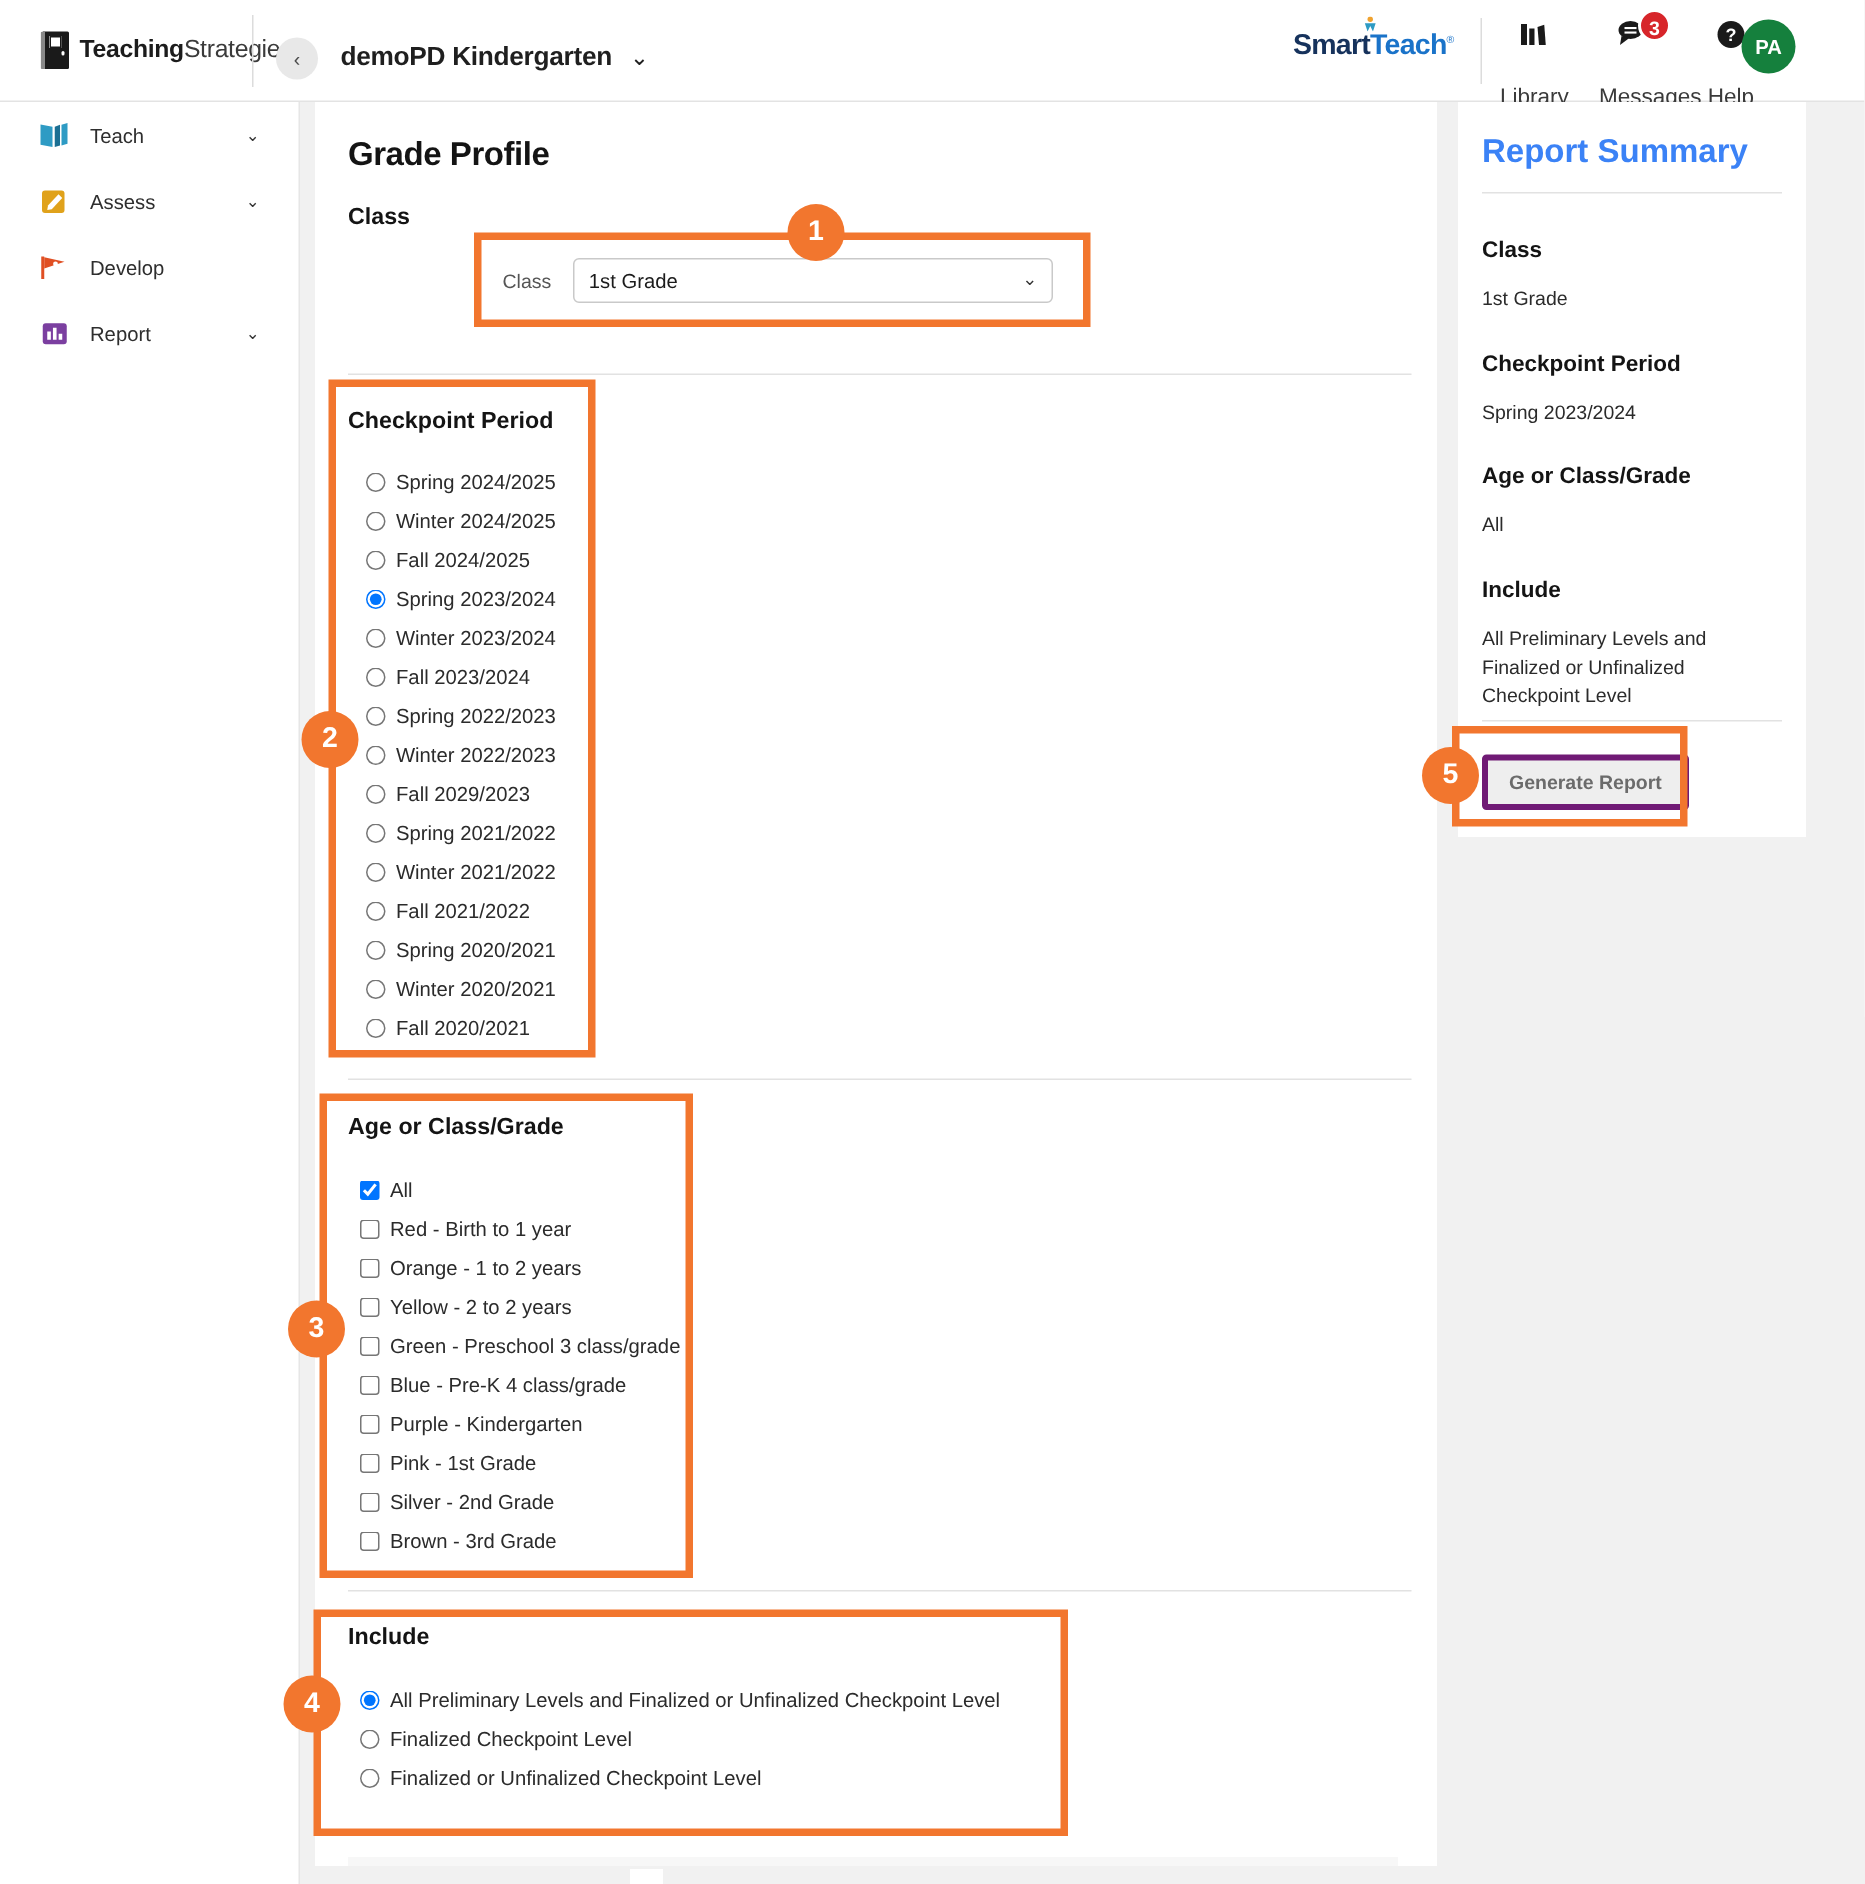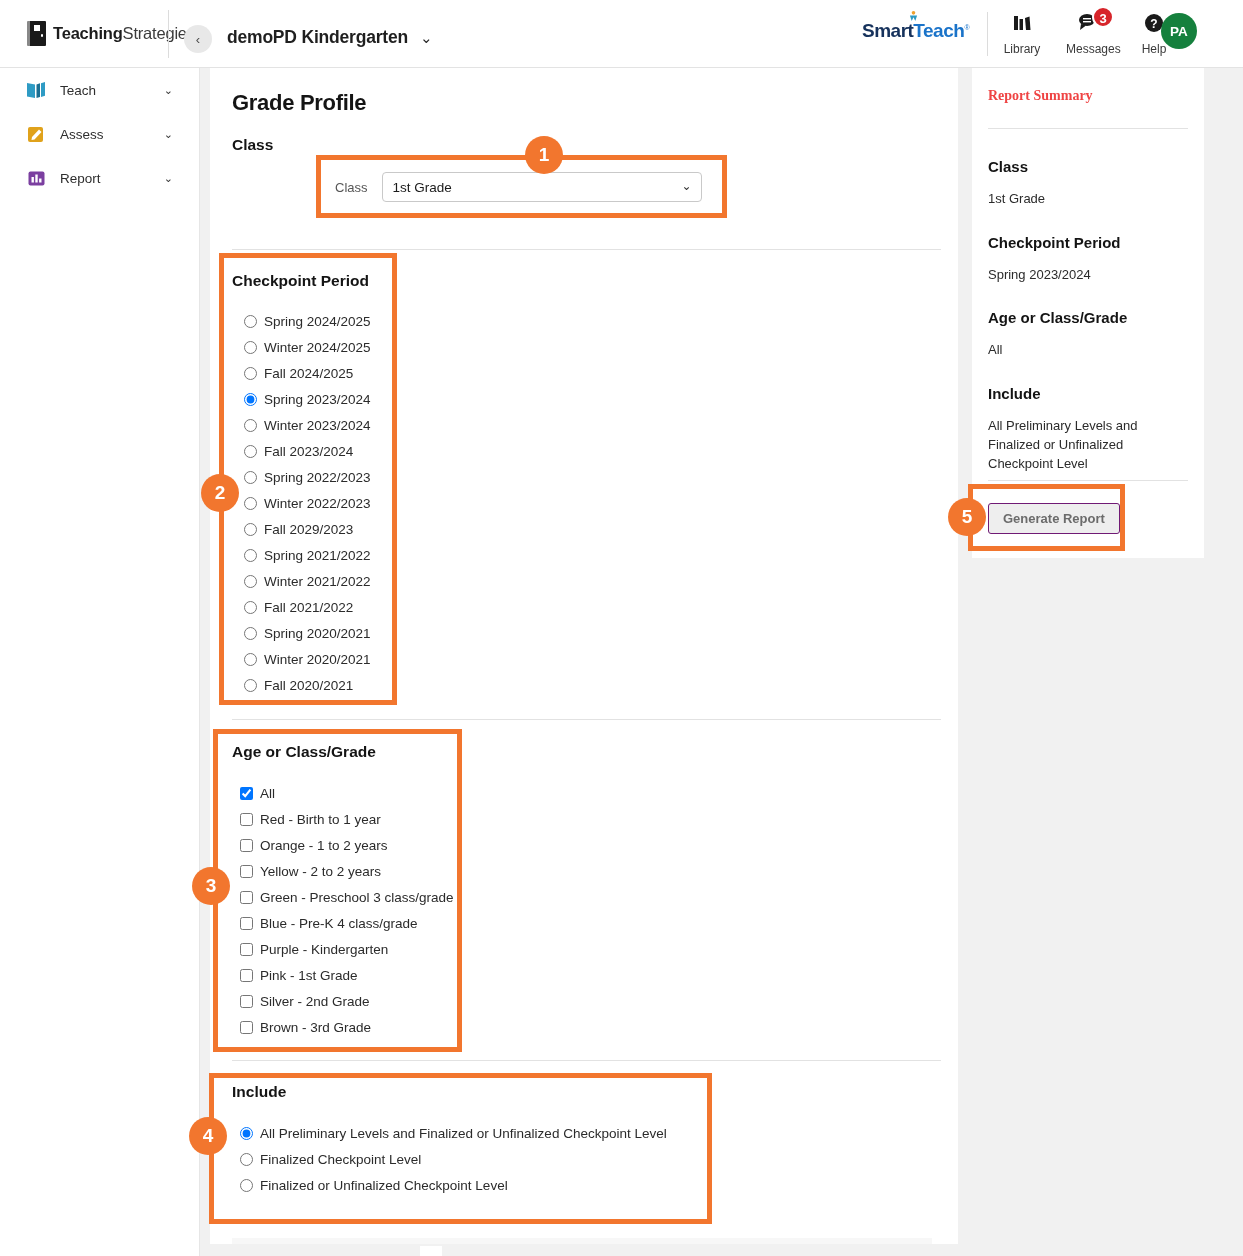--- a/index.html
+++ b/index.html
@@ -61,21 +61,21 @@
   .smartteach .tm { font-size: 7px; vertical-align: super; color: #1a73c9; font-weight: 400;}
   .st-person {
     position: absolute; left: 47px; top: -9px; width: 9px; height: 10px;
   }
 
   .topdiv2 { position: absolute; left: 987px; top: 12px; width: 1px; height: 44px; background: #dcdcdc; }
 
   .topicons { position: absolute; left: 1000px; top: 12px; display: flex; align-items: flex-start; gap: 22px; }
   .topicon { width: 44px; text-align: center; cursor: pointer; position: relative; }
   .topicon .gl { display: block; height: 24px; line-height: 24px; }
-  .topicon .lbl { display: block; font-size: 12px; color: #3a3a3a; margin-top: 6px; }
+  .topicon .lbl { display: block; font-size: 15px; color: #3a3a3a; margin-top: 20px; }
   .notif-badge {
     position: absolute; left: 26px; top: -6px;
     min-width: 22px; height: 22px; border-radius: 11px; background: #d7252a;
     color: #fff; font-size: 13px; font-weight: 700; line-height: 22px; text-align: center;
     border: 2px solid #fff;
   }
   .avatar {
     position: absolute; left: 1161px; top: 13px; width: 36px; height: 36px; border-radius: 50%;
     background: #15803d; color: #fff; font-size: 13.5px; font-weight: 700;
     display: flex; align-items: center; justify-content: center; cursor: pointer;
@@ -131,29 +131,29 @@
 
   
   .inc-head { position: absolute; left: 22px; top: 1015px; }
   .inc-list { position: absolute; left: 30px; top: 1052px; }
 
   
   .summary {
     position: absolute; left: 972px; top: 68px; width: 232px; height: 490px;
     background: #ffffff;
   }
-  .sum-title { position: absolute; left: 16px; top: 20px; font-size: 14px; font-weight: 700; color: #ef4444; font-family: Liberation Serif, serif; }
+  .sum-title { position: absolute; left: 16px; top: 20px; font-size: 22px; font-weight: 700; color: #3b82f6; }
   .sum-hr { position: absolute; left: 16px; width: 200px; height: 1px; background: #e2e2e2; }
   .sum-h { font-size: 15px; font-weight: 700; color: #141414; }
   .sum-v { font-size: 13px; color: #2b2b2b; line-height: 19px; }
   .sum-block { position: absolute; left: 16px; width: 203px; }
   .gen-btn {
     position: absolute; left: 16px; top: 435px;
     padding: 7px 14px; font-size: 13px; font-weight: 700; color: #6b6b6b;
-    background: #eeeeee; border: 1px solid #701a75; border-radius: 3px;
+    background: #eeeeee; border: 4px solid #701a75; border-radius: 3px;
     font-family: "Liberation Sans", sans-serif; cursor: default;
   }
 
   
   .hlbox { position: absolute; border: 5px solid #f2762e; background: transparent; pointer-events: none; }
   .badge {
     position: absolute; width: 38px; height: 38px; border-radius: 50%;
     background: #f2762e; color: #ffffff; font-size: 19px; font-weight: 700;
     display: flex; align-items: center; justify-content: center;
     pointer-events: none; font-family: "Liberation Sans", sans-serif;
@@ -257,20 +257,30 @@
         <svg width="19" height="18" viewBox="0 0 19 18">
           <rect x="1" y="2" width="15" height="15" rx="2" fill="#e0a21b"></rect>
           <path d="M5 12 L12 4.5 L14.5 7 L7.5 14.5 L4.5 15 Z" fill="#ffffff"></path>
         </svg>
       </span>
       <span class="nav-label">Assess</span>
       <span class="nav-chev">⌄</span>
     </div>
 
 
+    <div class="nav-item">
+      <span class="nav-icon">
+        <svg width="20" height="18" viewBox="0 0 20 18">
+          <rect x="1.5" y="2" width="2" height="15" fill="#e04f23"></rect>
+          <path d="M3.5 2.5 L17 5.5 L3.5 10 Z" fill="#e04f23"></path>
+          <circle cx="11" cy="7" r="1.6" fill="#ffffff"></circle>
+        </svg>
+      </span>
+      <span class="nav-label">Develop</span>
+    </div>
 
 
     <div class="nav-item">
       <span class="nav-icon">
         <svg width="19" height="18" viewBox="0 0 19 18">
           <rect x="1.5" y="2.5" width="16" height="14" rx="2" fill="#7b3fa0"></rect>
           <rect x="4.5" y="8" width="2.4" height="5.5" fill="#ffffff"></rect>
           <rect x="8.3" y="5.5" width="2.4" height="8" fill="#ffffff"></rect>
           <rect x="12.1" y="9.5" width="2.4" height="4" fill="#ffffff"></rect>
         </svg>

